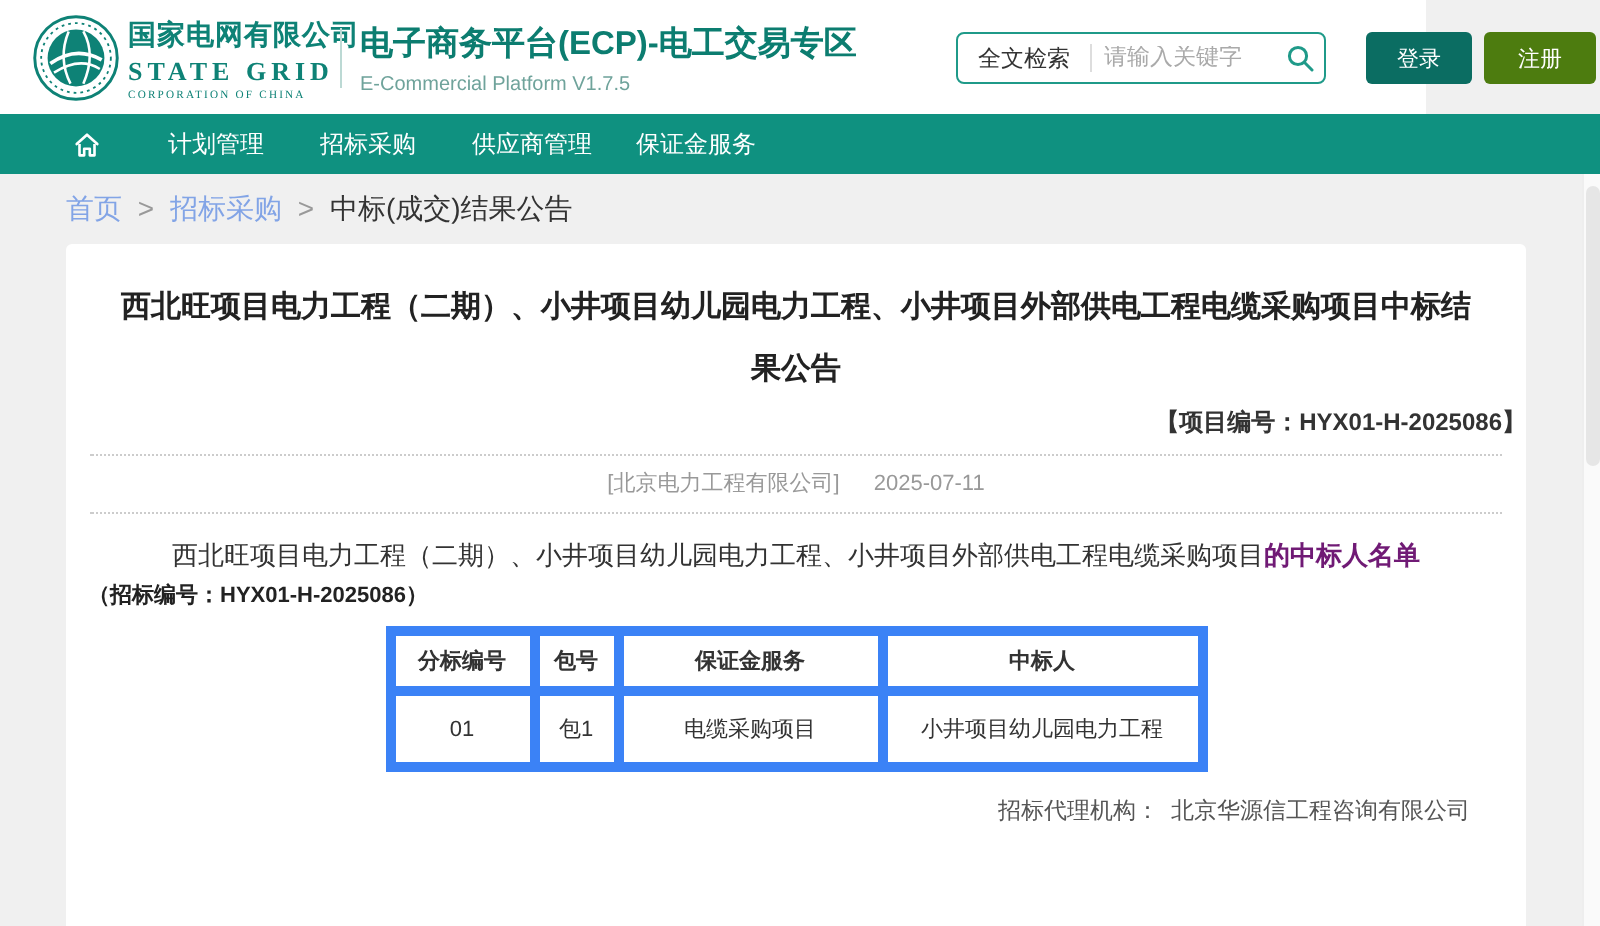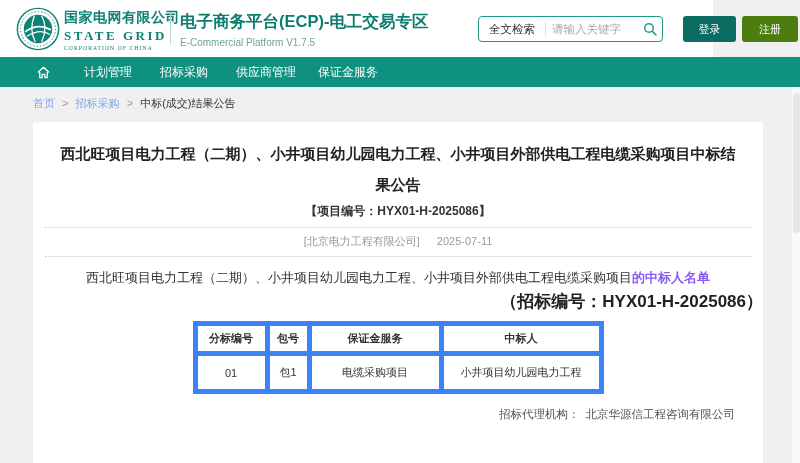--- a/index.html
+++ b/index.html
@@ -30,35 +30,35 @@
   .btn { position:absolute; top:16px; height:26px; border:none; border-radius:3px; color:#fff;
     font-size:11px; font-family:"Liberation Sans",sans-serif; cursor:pointer; }
   .btn-login { left:683px; width:53px; background:#0b6d62; }
   .btn-register { left:742px; width:56px; background:#4d7c0f; }
   
   .nav { position:absolute; left:0; top:57px; width:800px; height:30px; background:#0f9180; }
   .nav-home { position:absolute; left:36px; top:8px; width:15px; height:15px; cursor:pointer; }
   .nav-item { position:absolute; top:0; height:30px; line-height:30px; color:#fff; font-size:12px; cursor:pointer; white-space:nowrap; }
   .nav-1 { left:84px; } .nav-2 { left:160px; } .nav-3 { left:236px; } .nav-4 { left:318px; }
   
-  .breadcrumb { position:absolute; left:33px; top:96px; font-size:11px; color:#999; }
+  .breadcrumb { position:absolute; left:33px; top:96px; font-size:14px; color:#999; }
   .crumb-link { color:#82a4e6; cursor:pointer; }
   .crumb-sep { margin:0 4px; color:#999; }
   .crumb-current { color:#333; }
   
   .card { position:absolute; left:33px; top:122px; width:730px; height:359px; background:#fff; border-radius:3px; }
   .notice-title { margin:16px 26px 0; text-align:center; font-size:15px; font-weight:bold; color:#222; line-height:31px; }
-  .project-no { text-align:center; font-size:12px; font-weight:bold; color:#333; margin-top:3px; }
+  .project-no { text-align:right; font-size:12px; font-weight:bold; color:#333; margin-top:3px; }
   .dotline { border:none; border-top:1px dotted #ccc; margin:7px 12px 0; }
   .meta { text-align:center; font-size:11px; color:#999; margin-top:6px; }
   .meta .date { margin-left:14px; }
   .subtitle { text-align:center; margin-top:11px; font-size:13px; color:#333;
     font-family:"Liberation Serif","DejaVu Serif",serif; line-height:20px; }
-  .subtitle b { font-family:"Liberation Sans",sans-serif; color:#8b5cf6; }
-  .subtitle-no { text-align:right; font-size:17px; font-weight:bold; color:#222; margin-top:2px; }
+  .subtitle b { font-family:"Liberation Sans",sans-serif; color:#701a75; }
+  .subtitle-no { text-align:left; font-size:11px; font-weight:bold; color:#222; margin-top:2px;padding-left:11px; }
   .body-text { margin:9px 28px 0; font-size:13px; color:#333; line-height:21px; text-indent:2em;
     font-family:"Liberation Serif","DejaVu Serif",serif; text-align:justify; }
   .result-table { margin:8px auto 0; border-collapse:collapse; table-layout:fixed; width:406px; }
   .result-table th, .result-table td { border:5px solid #3b82f6; font-size:11px; text-align:center; color:#333; }
   .result-table th { height:30px; font-weight:bold; }
   .result-table td { height:38px; font-weight:normal; }
   .footer-block { width:fit-content; margin:11px 28px 0 auto; font-size:11.5px; color:#555; line-height:19px; }
   .footer-line span { white-space:nowrap; }
   .footer-line .val { margin-left:6px; }
   

